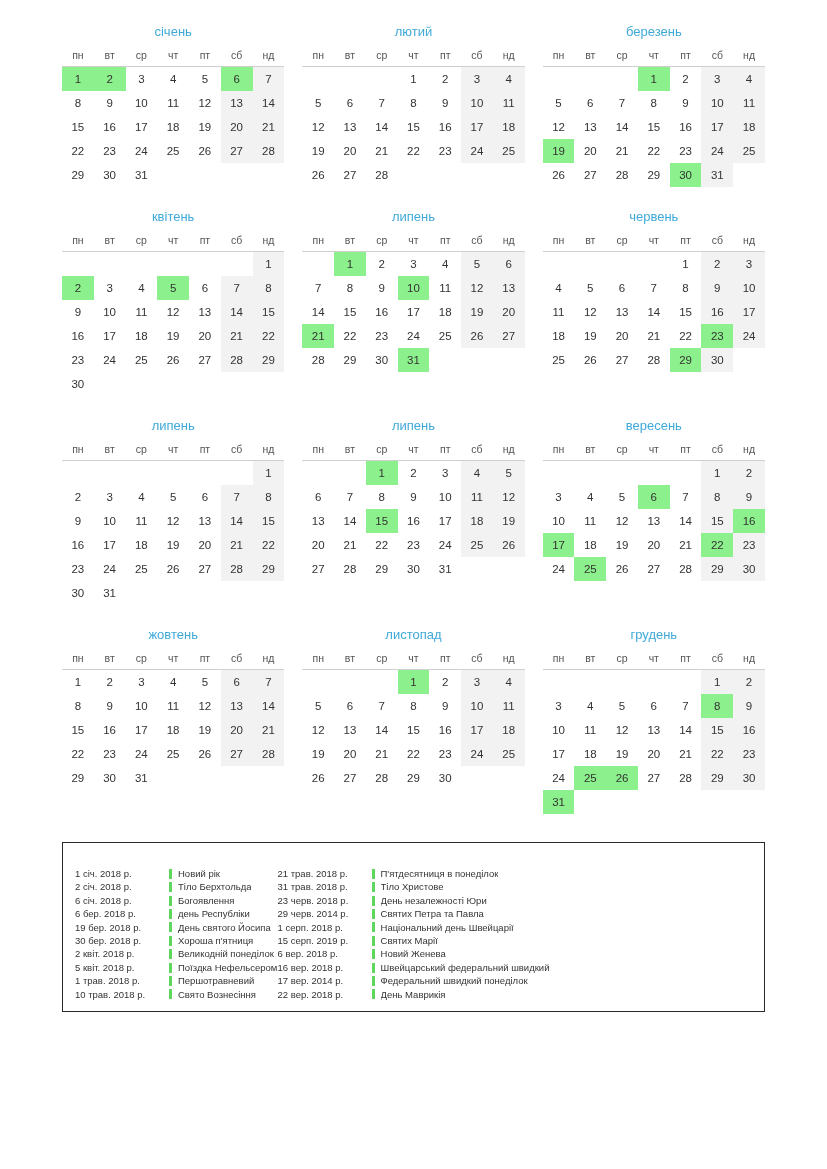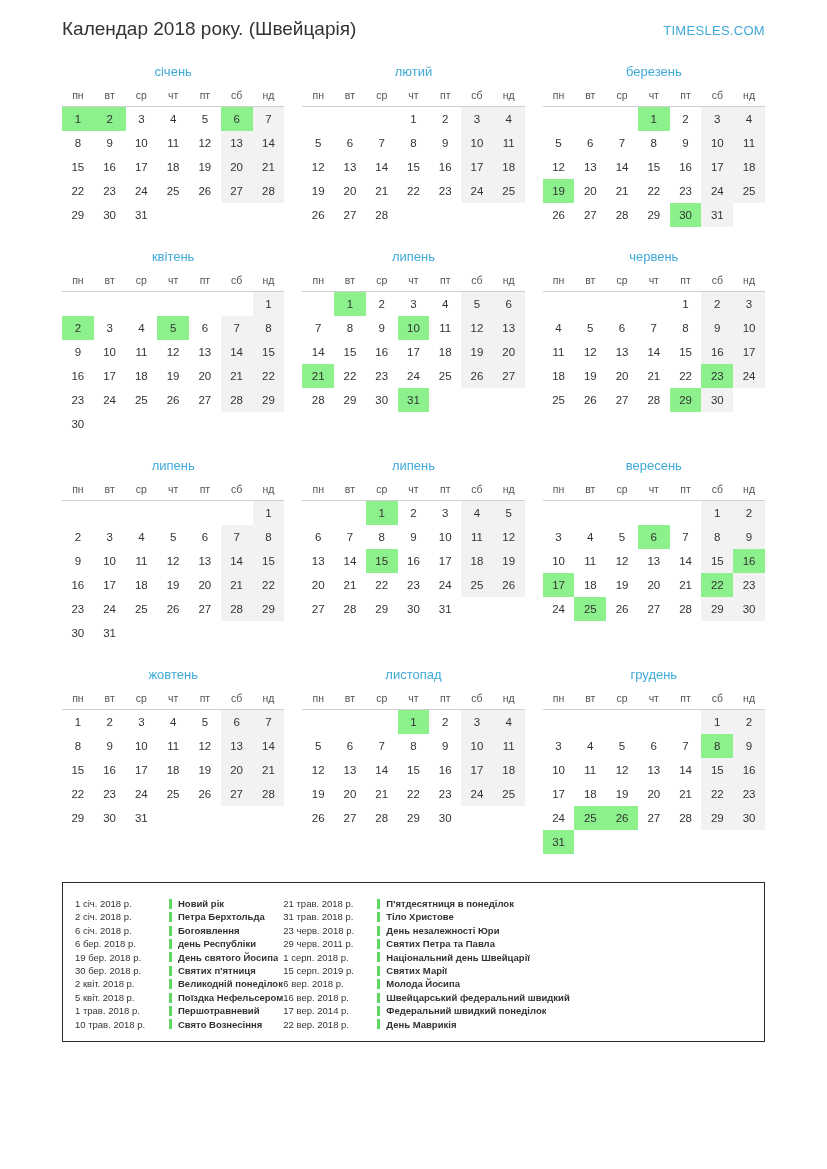--- a/index.html
+++ b/index.html
@@ -82,21 +82,21 @@
   }
   td.hol {
     background: #8cf08c;
   }
   td.empty {
     background: transparent;
   }
   .legend {
     margin: 6px 62px 0 62px;
     border: 1px solid #2a2a2a;
-    padding: 14px 12px 10px 12px;
+    padding: 24px 12px 10px 12px;
     display: grid;
     grid-template-columns: repeat(3, 1fr);
     column-gap: 0px;
   }
   .legend-col {
     display: flex;
     flex-direction: column;
   }
   .legend-row {
     display: flex;
@@ -113,32 +113,27 @@
   .legend-bar {
     width: 3px;
     height: 10px;
     background: #5fd75f;
     margin: 0 6px 0 2px;
     flex: 0 0 3px;
   }
   .legend-label {
     white-space: nowrap;
     overflow: hidden;
-    font-weight: bold;
   }
 </style>
 </head>
 <body>
 
 <div class="page">
 
-  <div class="header">
-    <h1 class="title">Календар 2018 року. (Швейцарія)</h1>
-    <div class="brand">TIMESLES.COM</div>
-  </div>
 
   <div class="grid" id="months-grid">
       <div class="month">
         <div class="month-name">січень</div>
         <table class="cal">
           <thead>
             <tr>
               <th>пн</th>
               <th>вт</th>
               <th>ср</th>
@@ -922,41 +917,41 @@
   <div class="legend" id="legend">
       <div class="legend-col">
         <div class="legend-row">
           <span class="legend-date">1 січ. 2018 р.</span>
           <span class="legend-bar"></span>
           <span class="legend-label">Новий рік</span>
         </div>
         <div class="legend-row">
           <span class="legend-date">2 січ. 2018 р.</span>
           <span class="legend-bar"></span>
-          <span class="legend-label">Петра Берхтольда</span>
+          <span class="legend-label">Тіло Берхтольда</span>
         </div>
         <div class="legend-row">
           <span class="legend-date">6 січ. 2018 р.</span>
           <span class="legend-bar"></span>
           <span class="legend-label">Богоявлення</span>
         </div>
         <div class="legend-row">
           <span class="legend-date">6 бер. 2018 р.</span>
           <span class="legend-bar"></span>
           <span class="legend-label">день Республіки</span>
         </div>
         <div class="legend-row">
           <span class="legend-date">19 бер. 2018 р.</span>
           <span class="legend-bar"></span>
           <span class="legend-label">День святого Йосипа</span>
         </div>
         <div class="legend-row">
           <span class="legend-date">30 бер. 2018 р.</span>
           <span class="legend-bar"></span>
-          <span class="legend-label">Святих п'ятниця</span>
+          <span class="legend-label">Хороша п'ятниця</span>
         </div>
         <div class="legend-row">
           <span class="legend-date">2 квіт. 2018 р.</span>
           <span class="legend-bar"></span>
           <span class="legend-label">Великодній понеділок</span>
         </div>
         <div class="legend-row">
           <span class="legend-date">5 квіт. 2018 р.</span>
           <span class="legend-bar"></span>
           <span class="legend-label">Поїздка Нефельсером</span>
@@ -982,38 +977,38 @@
           <span class="legend-date">31 трав. 2018 р.</span>
           <span class="legend-bar"></span>
           <span class="legend-label">Тіло Христове</span>
         </div>
         <div class="legend-row">
           <span class="legend-date">23 черв. 2018 р.</span>
           <span class="legend-bar"></span>
           <span class="legend-label">День незалежності Юри</span>
         </div>
         <div class="legend-row">
-          <span class="legend-date">29 черв. 2011 р.</span>
+          <span class="legend-date">29 черв. 2014 р.</span>
           <span class="legend-bar"></span>
           <span class="legend-label">Святих Петра та Павла</span>
         </div>
         <div class="legend-row">
           <span class="legend-date">1 серп. 2018 р.</span>
           <span class="legend-bar"></span>
           <span class="legend-label">Національний день Швейцарії</span>
         </div>
         <div class="legend-row">
           <span class="legend-date">15 серп. 2019 р.</span>
           <span class="legend-bar"></span>
           <span class="legend-label">Святих Марії</span>
         </div>
         <div class="legend-row">
           <span class="legend-date">6 вер. 2018 р.</span>
           <span class="legend-bar"></span>
-          <span class="legend-label">Молода Йосипа</span>
+          <span class="legend-label">Новий Женева</span>
         </div>
         <div class="legend-row">
           <span class="legend-date">16 вер. 2018 р.</span>
           <span class="legend-bar"></span>
           <span class="legend-label">Швейцарський федеральний швидкий</span>
         </div>
         <div class="legend-row">
           <span class="legend-date">17 вер. 2014 р.</span>
           <span class="legend-bar"></span>
           <span class="legend-label">Федеральний швидкий понеділок</span>

